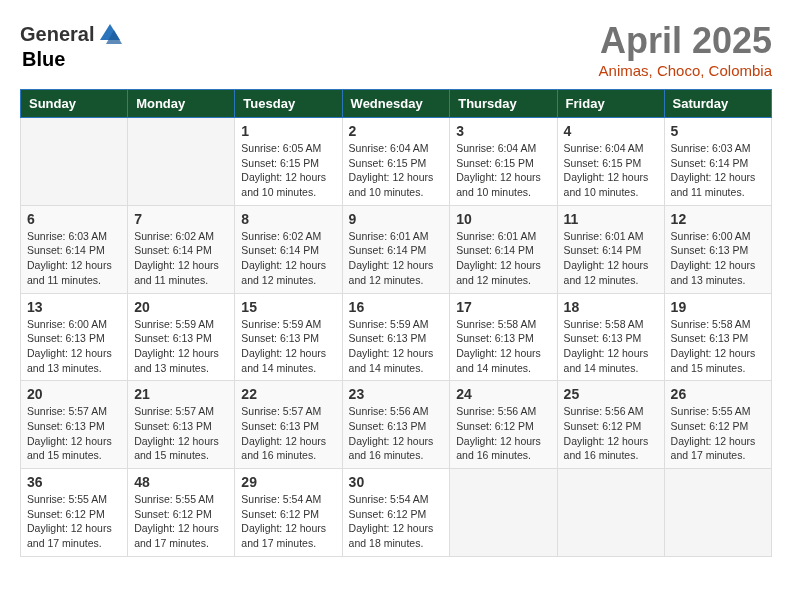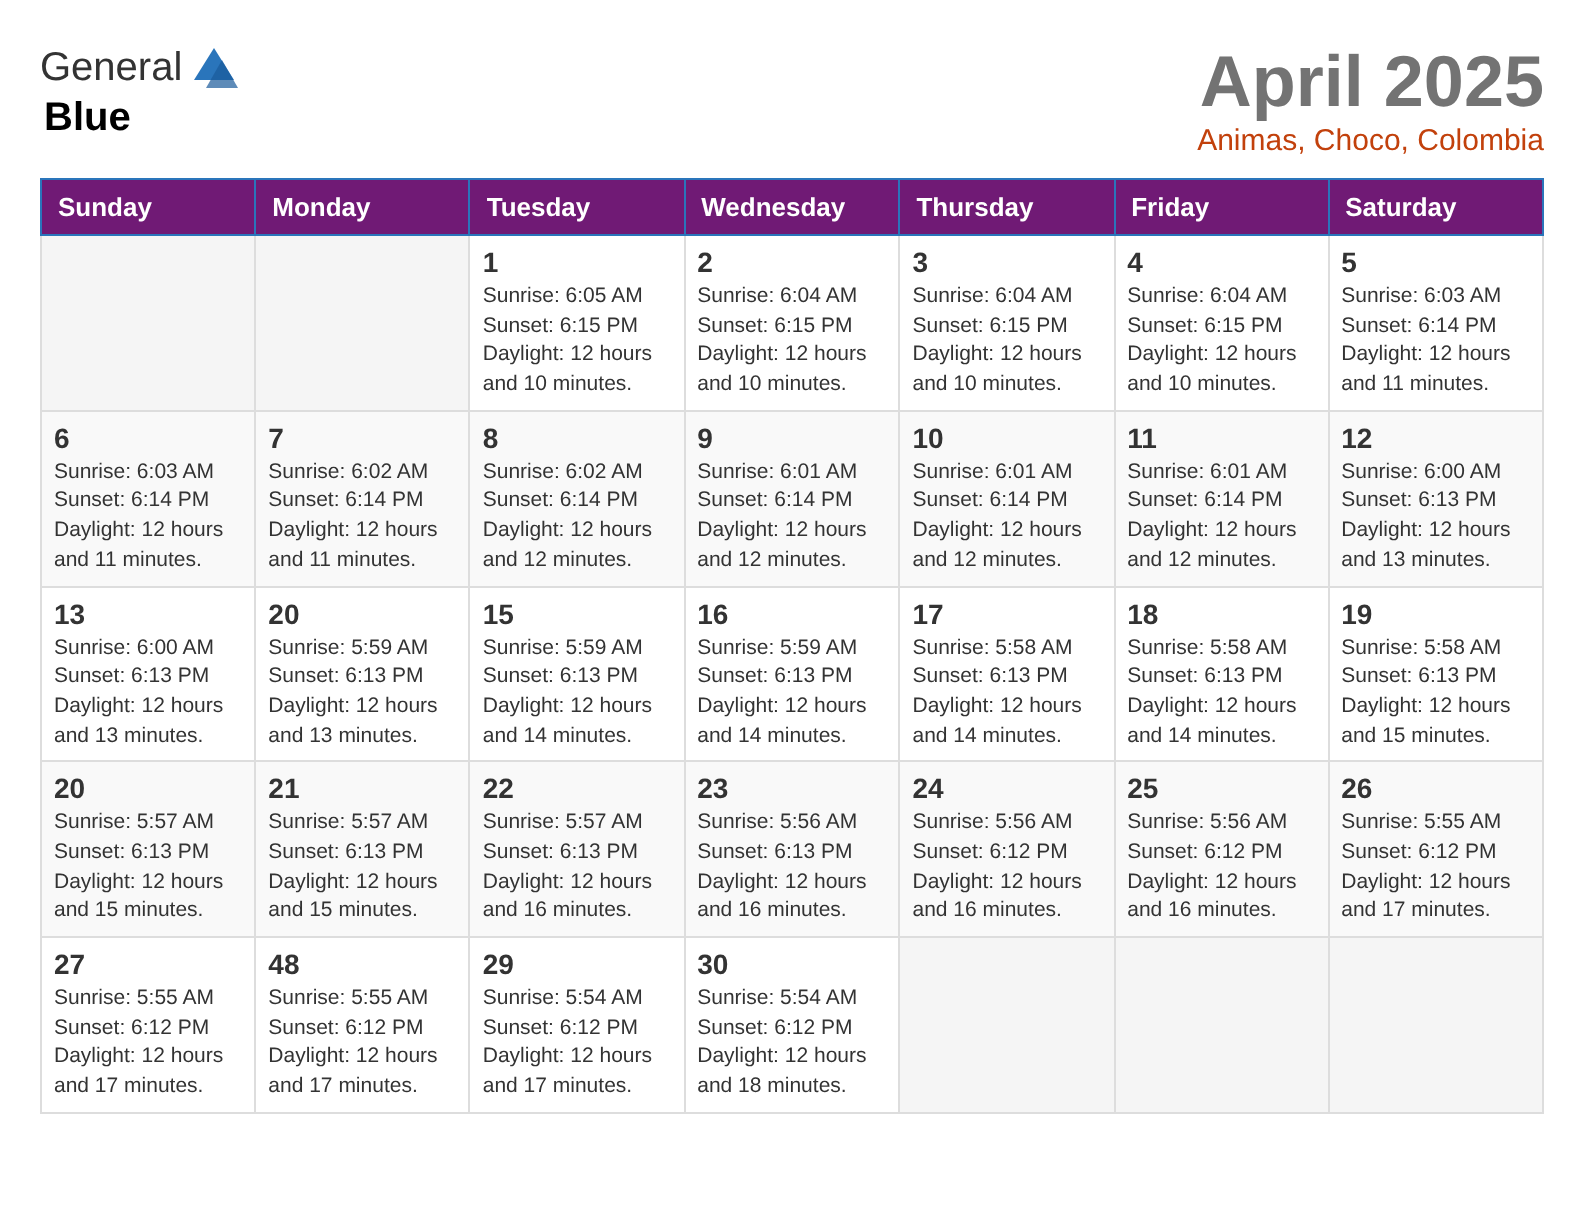--- a/index.html
+++ b/index.html
@@ -32,21 +32,21 @@
     .subtitle {
       font-size: 15px;
       color: #c2410c;
     }
     .calendar {
       width: 100%;
       border-collapse: collapse;
       border: 1px solid #ccc;
     }
     .calendar th {
-      background-color: #701a75;
+      background-color: #14532d;
       color: #fff;
       text-align: left;
       padding: 6px 8px;
       font-size: 13px;
       border: 1px solid #2a75bb;
     }
     .calendar td {
       vertical-align: top;
       padding: 5px 6px;
       border: 1px solid #ddd;
@@ -83,21 +83,21 @@
       display: flex;
       align-items: center;
     }
   </style>
 </head>
 <body>
 
 <div class="header-area">
   <div class="logo-wrapper">
     <div class="logo-line1">
-      <span style="font-size:20px;font-weight:normal;color:#333;">General</span>
+      <span style="font-size:20px;font-weight:bold;color:#333;">General</span>
       <svg class="logo-icon" viewBox="0 0 28 28">
         <polygon points="14,4 24,20 4,20" fill="#2a75bb"></polygon>
         <polygon points="18,10 26,24 10,24" fill="#1a5a9a" opacity="0.7"></polygon>
       </svg>
     </div>
     <div>
       <span style="font-size:20px;font-weight:bold;color:#000000;margin-left:2px;">Blue</span>
     </div>
   </div>
   <div class="title-area">
@@ -280,21 +280,21 @@
         </td>
         <td>
           <span class="day-number">26</span>
           <div class="day-info">Sunrise: 5:55 AM
 Sunset: 6:12 PM
 Daylight: 12 hours and 17 minutes.</div>
         </td>
       </tr>
       <tr>
         <td>
-          <span class="day-number">27</span>
+          <span class="day-number">36</span>
           <div class="day-info">Sunrise: 5:55 AM
 Sunset: 6:12 PM
 Daylight: 12 hours and 17 minutes.</div>
         </td>
         <td>
           <span class="day-number">48</span>
           <div class="day-info">Sunrise: 5:55 AM
 Sunset: 6:12 PM
 Daylight: 12 hours and 17 minutes.</div>
         </td>

